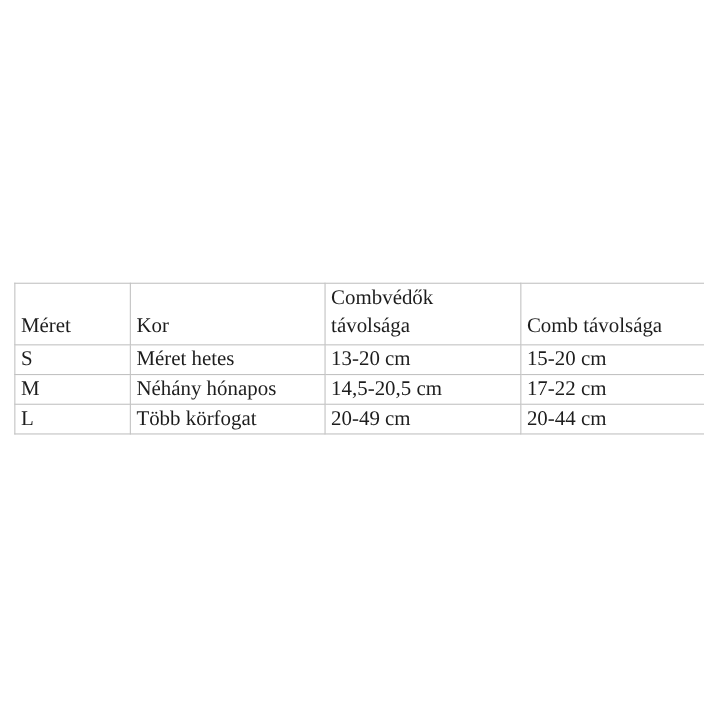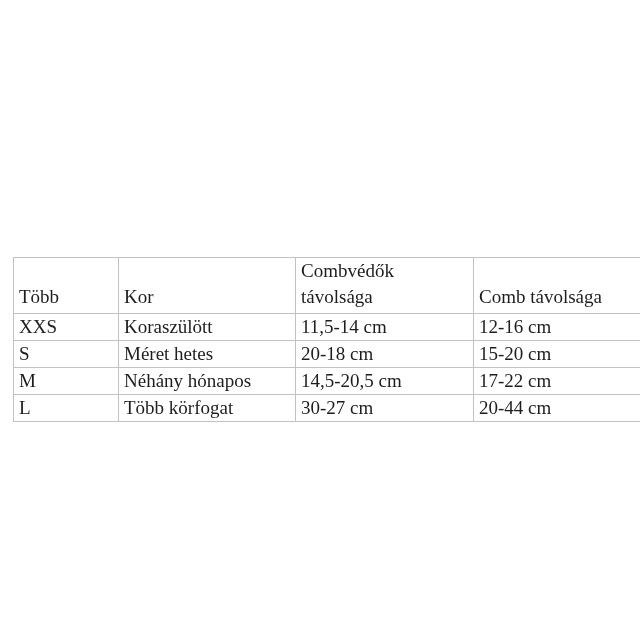--- a/index.html
+++ b/index.html
@@ -65,46 +65,40 @@
 <div class="table-wrap">
   <table class="size-table">
     <colgroup>
       <col style="width:105px">
       <col style="width:177px">
       <col style="width:178px">
       <col style="width:167px">
     </colgroup>
     <thead>
       <tr>
-        <th>Több</th>
+        <th>Méret</th>
         <th>Kor</th>
         <th>Combvédők távolsága</th>
         <th>Comb távolsága</th>
       </tr>
     </thead>
     <tbody>
       <tr>
-        <td>XXS</td>
-        <td>Koraszülött</td>
-        <td>11,5-14 cm</td>
-        <td>12-16 cm</td>
-      </tr>
-      <tr>
         <td>S</td>
         <td>Méret hetes</td>
-        <td>20-18 cm</td>
+        <td>13-20 cm</td>
         <td>15-20 cm</td>
       </tr>
       <tr>
         <td>M</td>
         <td>Néhány hónapos</td>
         <td>14,5-20,5 cm</td>
         <td>17-22 cm</td>
       </tr>
       <tr>
         <td>L</td>
         <td>Több körfogat</td>
-        <td>30-27 cm</td>
+        <td>20-49 cm</td>
         <td>20-44 cm</td>
       </tr>
     </tbody>
   </table>
 </div>
 
 </body></html>

